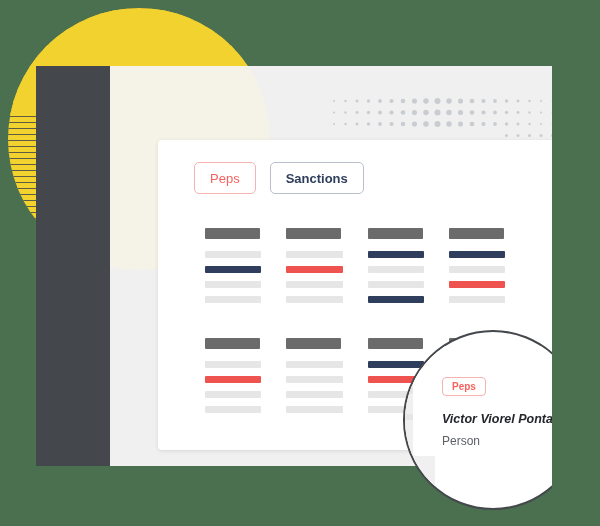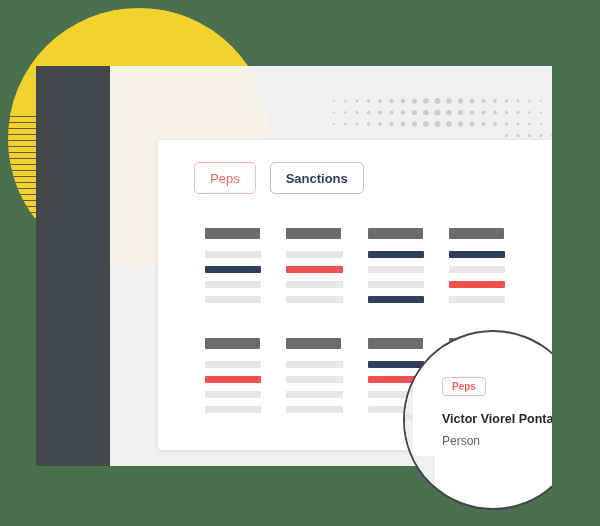--- a/index.html
+++ b/index.html
@@ -225,20 +225,21 @@
     background: #ffffff;
   }
   .mag-name {
     position: absolute;
     left: 37px;
     top: 80px;
     font-size: 12.5px;
     font-weight: 700;
     color: #24262b;
     white-space: nowrap;
+    font-style: italic;
   }
   .mag-role {
     position: absolute;
     left: 37px;
     top: 102px;
     font-size: 12px;
     color: #5c6066;
   }
   
   .mag-bg-sliver {

